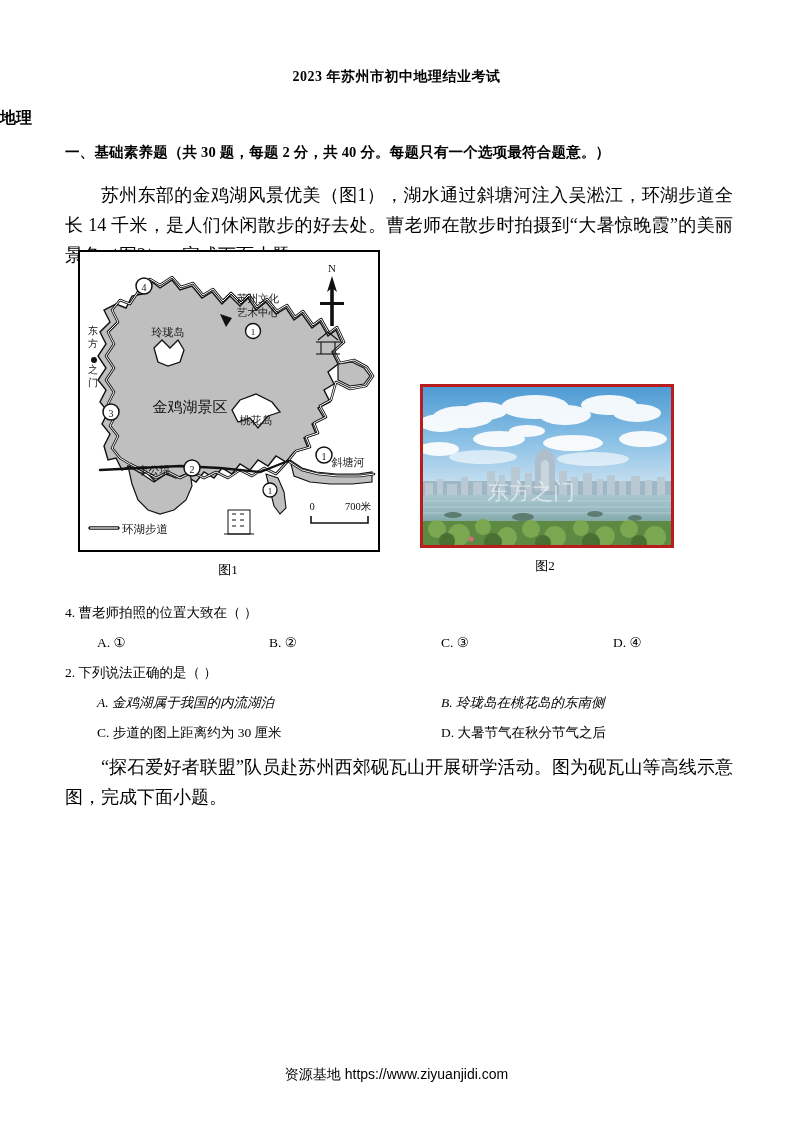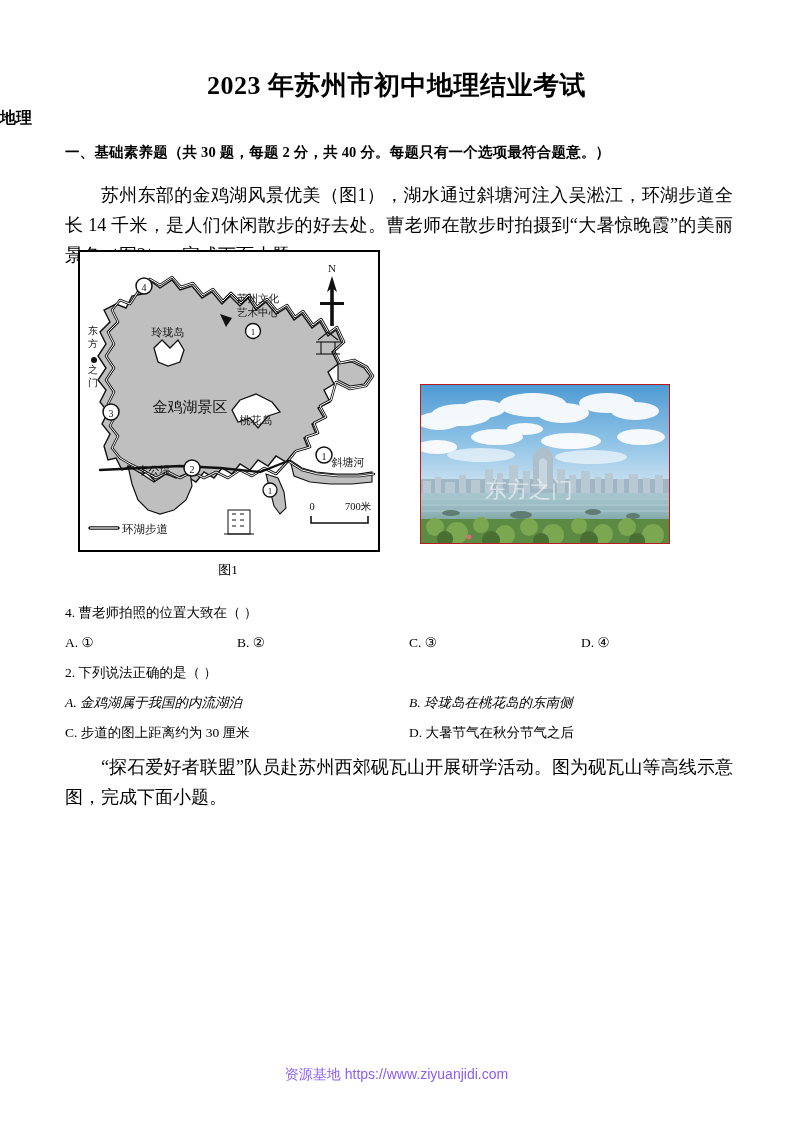--- a/index.html
+++ b/index.html
@@ -21,21 +21,21 @@
     padding: 0;
   }
 
   
   .doc-title {
     position: absolute;
     top: 68px;
     left: 0;
     width: 793px;
     text-align: center;
-    font-size: 26px;
+    font-size: 14px;
     font-weight: bold;
     letter-spacing: 0.5px;
   }
   .doc-subtitle {
     position: absolute;
     top: 108px;
     left: 0;
     width: 793px;
     text-align: left;
     font-size: 16px;
@@ -100,21 +100,21 @@
     position: absolute;
     left: 355px;
     top: 136px;
     width: 250px;
   }
   .photo-frame {
     position: relative;
     width: 248px;
     height: 158px;
     overflow: hidden;
-    border: 1px solid #b91c1c;
+    border: 3px solid #b91c1c;
     background: #fdba74;
   }
   .photo-svg { display: block; width: 100%; height: 100%; }
 
   
   .question {
     position: absolute;
     left: 65px;
     width: 668px;
     font-size: 13.5px;
@@ -123,20 +123,21 @@
   .q-options {
     position: relative;
     height: 30px;
     line-height: 30px;
   }
   .q-options.two-line { height: 60px; }
   .opt {
     position: absolute;
     white-space: nowrap;
     line-height: 30px;
+    margin-left: 32px;
   }
   .opt.c1 { left: 0px; }
   .opt.c2 { left: 172px; }
   .opt.c3 { left: 344px; text-align: right; }
   .opt.c4 { left: 516px; }
   .opt.h1 { left: 0px; }
   .opt.h2 { left: 344px; }
   .opt.r1 { top: 0px; font-style: italic; }
   .opt.r2 { top: 30px; }
 
@@ -144,21 +145,21 @@
   #q2 { top: 658px; }
 
   
   .footer {
     position: absolute;
     top: 1066px;
     left: 0;
     width: 793px;
     text-align: center;
     font-size: 14px;
-    color: #8b5cf6;
+    color: #000000;
     font-family: "Liberation Sans", sans-serif;
   }
 
   
   .mt { font-family: "Liberation Serif", "DejaVu Serif", serif; fill: #111; }
 </style>
 </head>
 <body>
 
 <div class="page">
@@ -428,20 +429,21 @@
               <circle cx="120" cy="156" r="8"></circle>
               <circle cx="168" cy="155" r="9"></circle>
               <circle cx="216" cy="156" r="8"></circle>
             </g>
             <circle cx="48" cy="152" r="2.5" fill="#d96a7a"></circle>
           </g>
 
           <text x="108" y="112" font-size="22" font-family="Liberation Serif, serif" fill="#ffffff" opacity="0.55" text-anchor="middle">东方之门</text>
         </svg>
       </div>
+      <div class="fig-caption">图2</div>
     </div>
 
   </div>
 
   <div class="question" id="q1">
     <div class="q-stem">4. 曹老师拍照的位置大致在（    ）</div>
     <div class="q-options">
       <span class="opt c1">A. ①</span>
       <span class="opt c2">B. ②</span>
       <span class="opt c3">C. ③</span>

